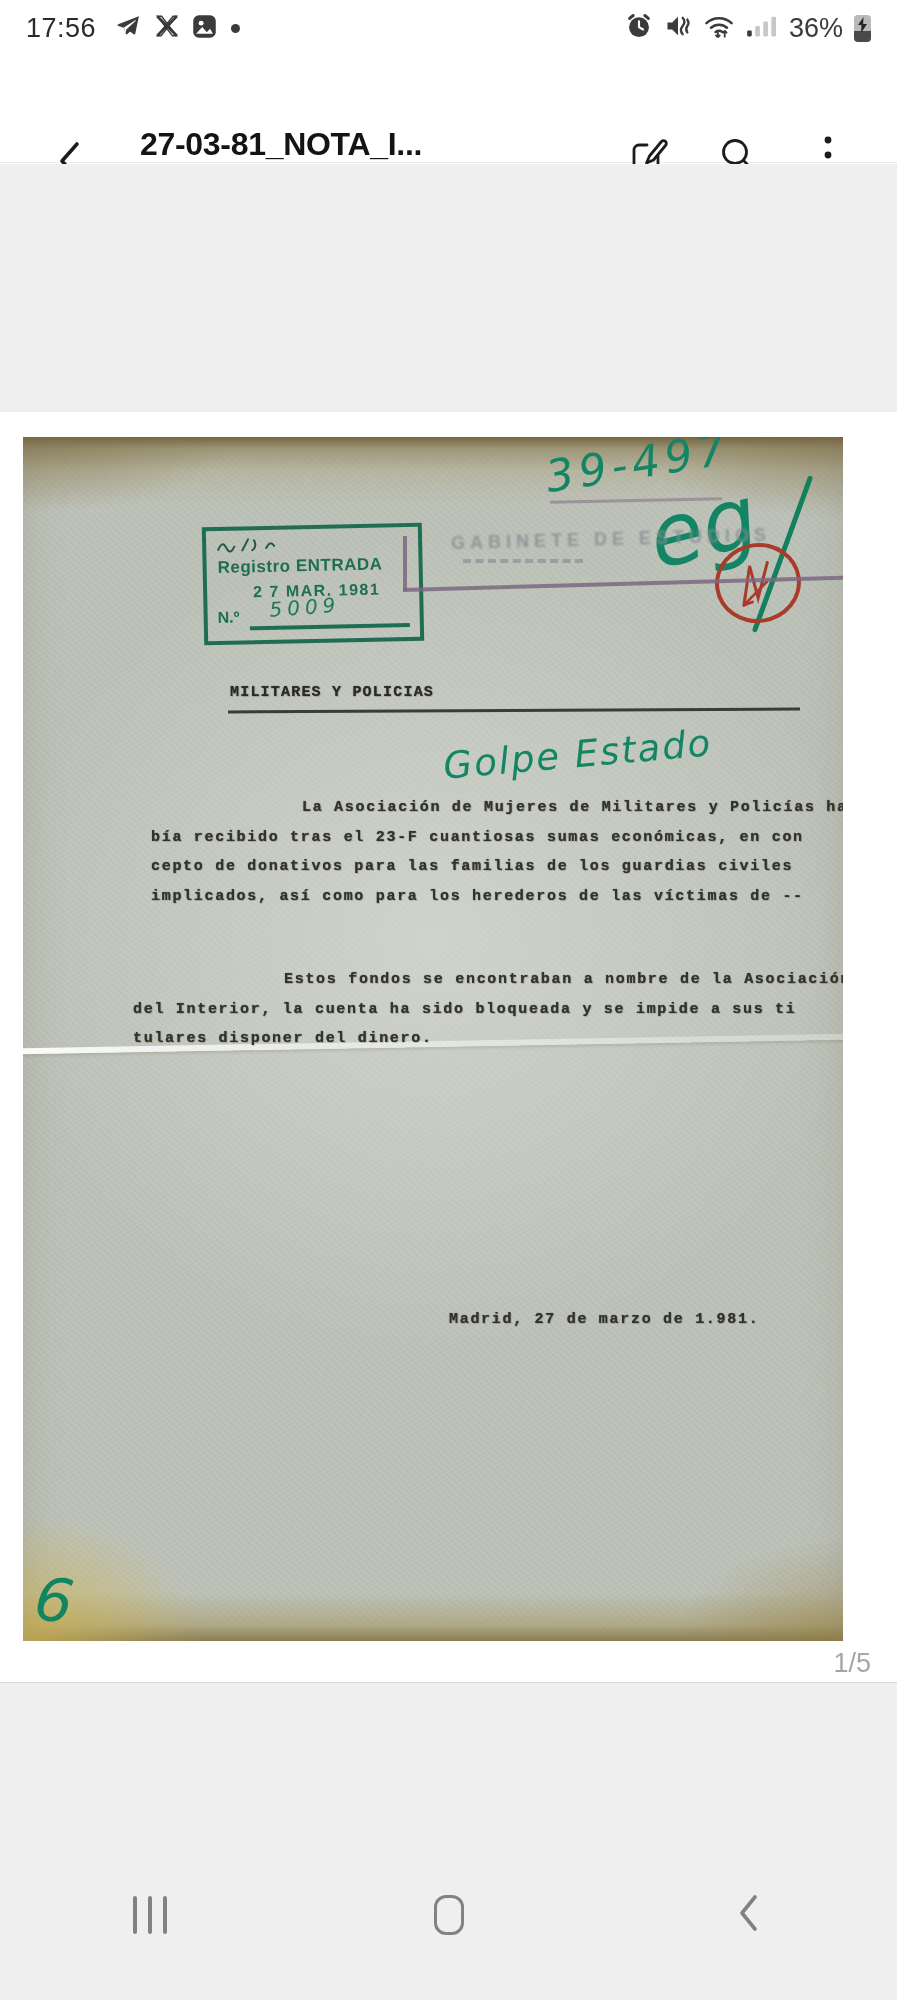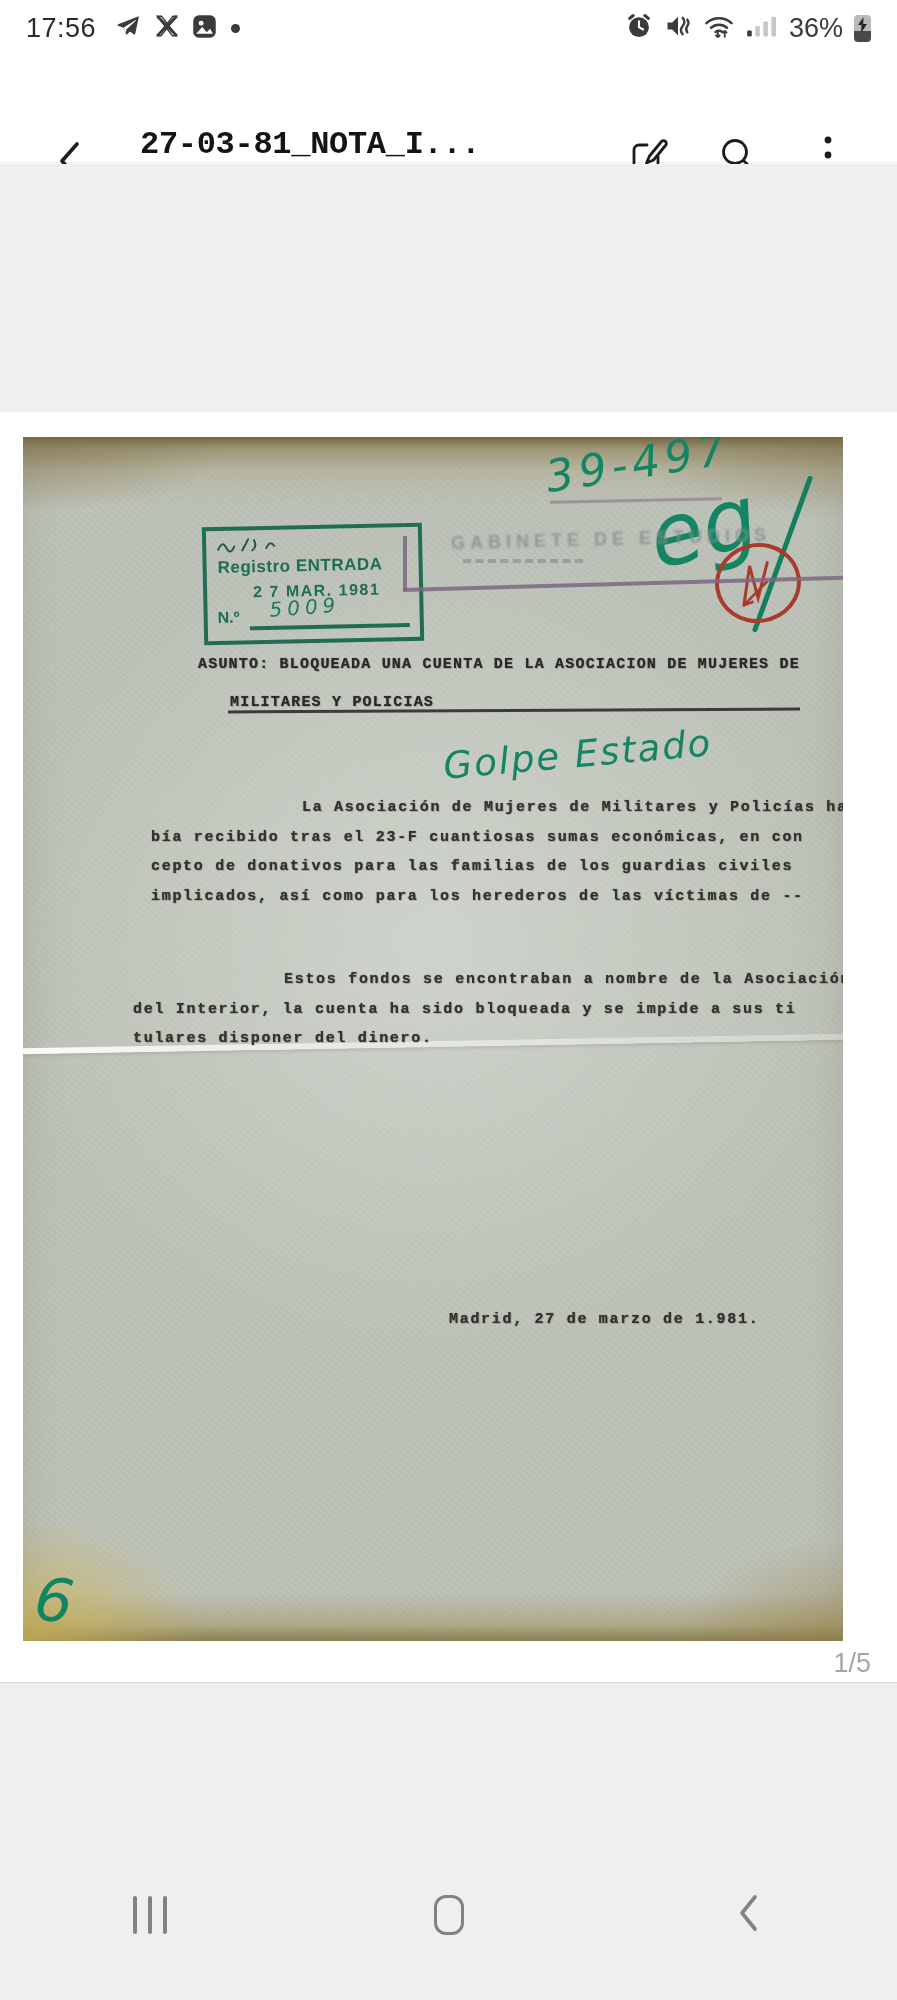--- a/index.html
+++ b/index.html
@@ -15,21 +15,21 @@
   .sb-dot { width:9px; height:9px; border-radius:50%; background:#3b3b3b; margin-left:2px; }
   .sb-pct { font-size:27px; color:#3a3a3a; margin-left:2px; }
   .battery { position:relative; width:17px; height:27px; border-radius:4px; overflow:hidden;
              background:linear-gradient(180deg,#b9b9b9 0 58%,#4a4a4a 58% 100%); }
   .battery:before { content:""; position:absolute; top:-3px; left:4px; width:9px; height:4px; background:#b9b9b9; border-radius:2px; }
   .battery svg { position:absolute; left:2px; top:2px; }
 
   
   .app-bar { position:absolute; top:56px; left:0; right:0; height:107px; background:#fff; border-bottom:1px solid #ececec; }
   .ab-back { position:absolute; left:56px; top:84px; width:40px; height:48px; cursor:pointer; }
-  .ab-titles { position:absolute; left:140px; top:70px;font-family:Liberation Mono, monospace; }
+  .ab-titles { position:absolute; left:140px; top:70px; }
   .ab-title { font-size:32px; font-weight:700; color:#141414; letter-spacing:-.3px; }
   .ab-subtitle { font-size:21px; color:#1e1e1e; margin-top:7px; }
   .ab-actions { position:absolute; right:48px; top:78px; display:flex; align-items:center; gap:48px; }
   .ab-icon { width:42px; height:42px; display:flex; align-items:center; justify-content:center; cursor:pointer; }
 
   
   .content-bg { position:absolute; top:164px; left:0; right:0; bottom:0; background:#efefef; }
   .pdf-page { position:absolute; top:412px; left:0; width:897px; height:1271px; background:#ffffff; border-bottom:1px solid #dadada; }
   .page-indicator { position:absolute; top:1648px; right:26px; font-size:27px; color:#a6a6a6; }
 
@@ -49,21 +49,21 @@
     box-shadow: inset 0 0 40px rgba(120,115,90,.25); }
   .scan-el { position:absolute; }
 
   .crease { left:-4px; top:604px; width:830px; height:6px; transform:rotate(-1deg);
             background:linear-gradient(90deg, rgba(255,255,255,.95), rgba(255,255,255,.5) 45%, rgba(255,255,255,.3));
             box-shadow:0 2px 3px rgba(100,95,70,.2); }
 
   .typed { font-family:"Liberation Mono", monospace; font-weight:700; color:#34322d; white-space:nowrap;
            text-shadow:0 0 1px rgba(50,46,40,.85), 1px 1px 0 rgba(50,46,40,.15); }
   .subject1 { left:175px; top:219px; font-size:15px; letter-spacing:1.2px; color:#2b2a26; }
-  .subject2 { left:207px; top:257px; font-size:15px; letter-spacing:1.2px; color:#2b2a26; }
+  .subject2 { left:207px; top:247px; font-size:15px; letter-spacing:1.2px; color:#2b2a26; }
   .subject-underline { left:205px; top:272px; width:572px; height:3px; background:#3c3b37; transform:rotate(-.3deg); }
   .para { font-size:15px; letter-spacing:1.7px; }
   .para .line { height:29.7px; line-height:29.7px; white-space:nowrap; }
   .para .indent { padding-left:151px; }
   .para1 { left:128px; top:356px; }
   .para2 { left:110px; top:528px; }
   .date-line { left:426px; top:874px; font-size:15px; letter-spacing:1.7px; }
 
   .hand { font-family:"DejaVu Sans", sans-serif; font-style:italic; color:#138564; }
   .ref-number { left:522px; top:0px; font-size:44px; letter-spacing:5px; transform:rotate(-9deg); font-weight:400; }
@@ -232,21 +232,20 @@
       <span class="stamp-underline"></span>
       <span class="stamp-number">5009</span>
     </div>
 
     <div class="scan-el faded-stamp">GABINETE DE ESTUDIOS</div>
     <div class="scan-el faded-dashes"></div>
     <div class="scan-el purple-vert"></div>
     <div class="scan-el purple-long"></div>
     <div class="scan-el purple-top"></div>
 
-    <div class="scan-el typed subject1">ASUNTO: BLOQUEADA UNA CUENTA DE LA ASOCIACION DE MUJERES DE</div>
     <div class="scan-el typed subject2">MILITARES Y POLICIAS</div>
     <div class="scan-el subject-underline"></div>
 
     <div class="scan-el hand subject-note">Golpe Estado</div>
 
     <div class="scan-el typed para para1">
       <div class="line indent">La Asociación de Mujeres de Militares y Policías ha</div>
       <div class="line">bía recibido tras el 23-F cuantiosas sumas económicas, en con</div>
       <div class="line">cepto de donativos para las familias de los guardias civiles</div>
       <div class="line">implicados, así como para los herederos de las víctimas de --</div>

